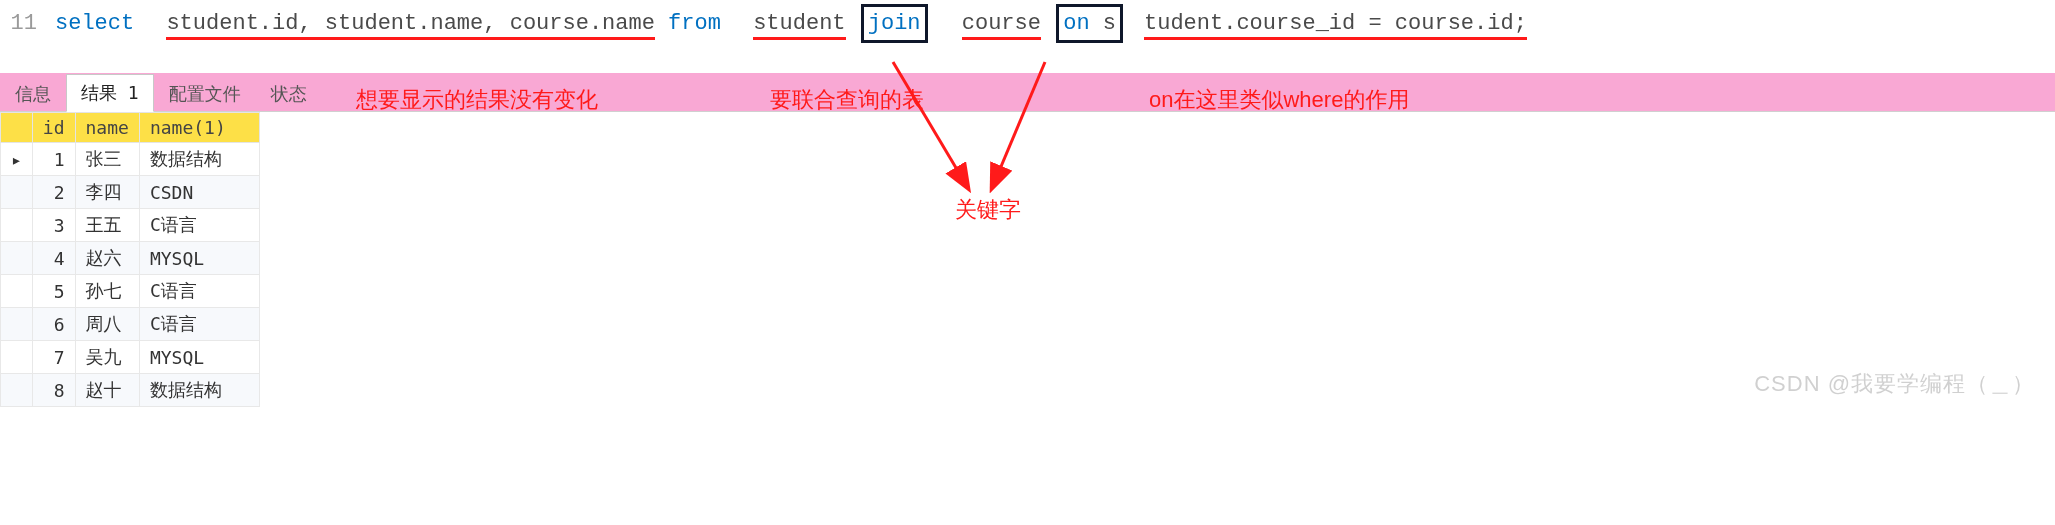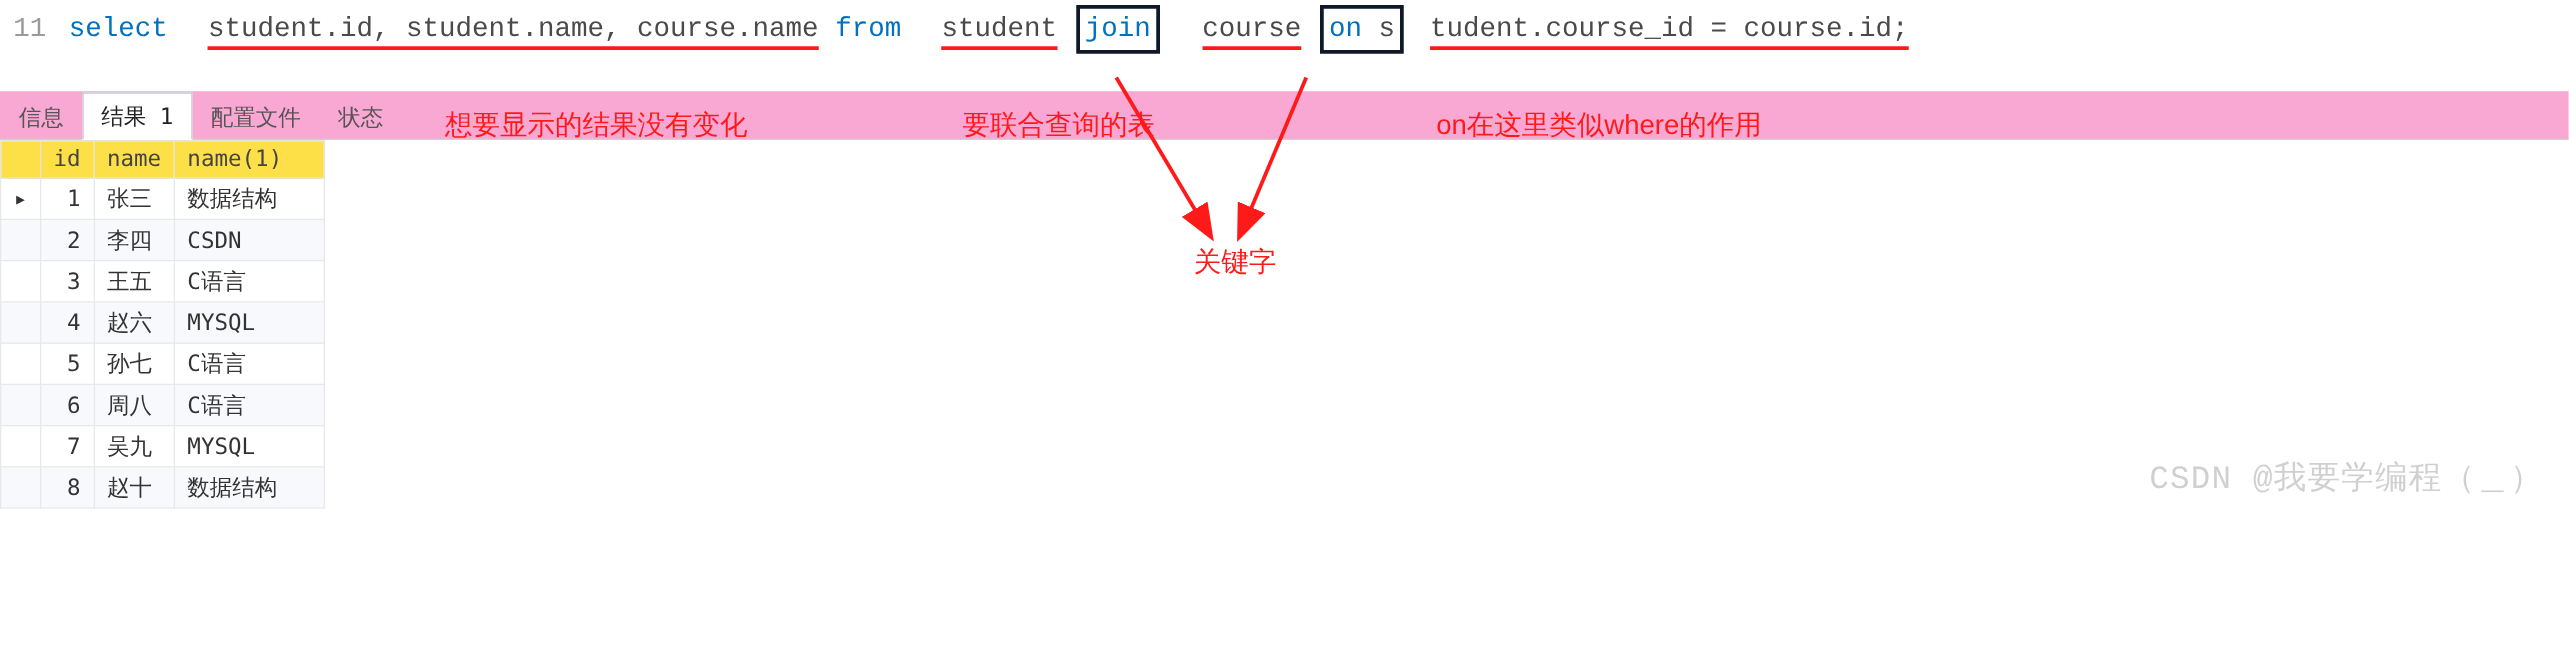--- a/index.html
+++ b/index.html
@@ -121,22 +121,22 @@
     }
     .arrow-svg {
       position: absolute;
       pointer-events: none;
     }
     .watermark {
       position: absolute;
       right: 20px;
       bottom: 8px;
       color: rgba(120,120,120,0.35);
-      font-size: 26px;
-      font-family: Liberation Mono, monospace;
+      font-size: 22px;
+      font-family: Liberation Sans, sans-serif;
       letter-spacing: 1px;
     }
   </style>
 </head>
 <body>
 
 <div class="code-area">
   <div class="code-line">
     <span class="line-number">11</span>
     <span class="code-content"><span class="kw-blue">select</span> <span class="kw-gray underline-red">student.id, student.name, course.name</span> <span class="kw-blue">from</span> <span class="kw-gray underline-red">student</span> <span class="box-red"><span class="kw-blue">join</span></span> <span class="kw-gray underline-red">course</span> <span class="box-red"><span class="kw-blue">on</span> <span class="kw-gray">s</span></span><span class="kw-gray underline-red">tudent.course_id = course.id;</span></span>

